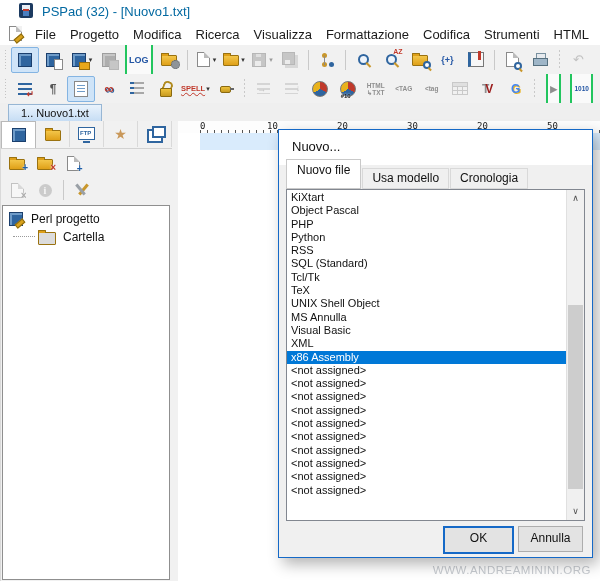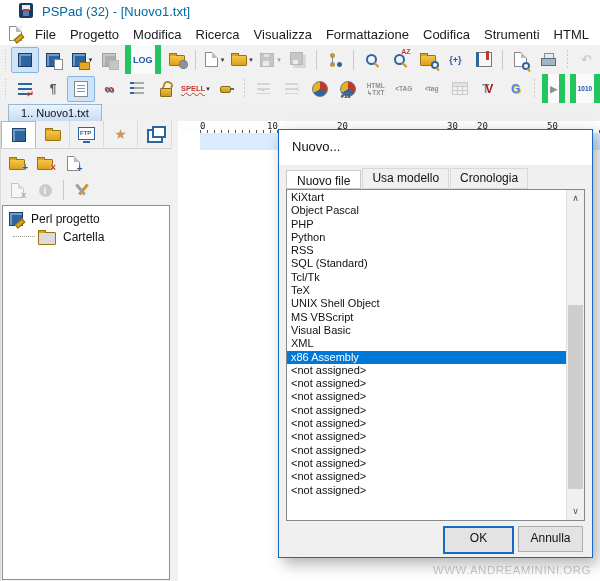--- a/index.html
+++ b/index.html
@@ -39,21 +39,21 @@
   .ico{width:16px;height:16px;position:relative;display:inline-block;flex:none}
   .tico{font-weight:bold;font-size:9px;line-height:16px;color:#2f659f;white-space:pre-line;text-align:center}
   .tico.blue{color:#2255a4}
   .tico.graybig{font-size:13px;color:#8a8a8a;font-weight:normal}
   .tico.darkgray{color:#555;font-size:12px}
   .tico.infin{color:#c0392b;font-size:13px;text-shadow:1px 1px 0 #2f659f}
   .tico.spell{color:#c0392b;font-size:7.5px;text-decoration:underline wavy #c0392b 1px}
   .tico.google{color:#4285f4;font-size:12px;text-shadow:1px 1px 0 #e8b21c}
   .tico.tiny{font-size:6.5px;line-height:7px}
   .tico.gray{color:#8f8f8f}
-  .tico.boxed{border:6px solid #22c55e;background:#fafafa;padding:8px 2px;line-height:14px}
+  .tico.boxed{border:2px solid #22c55e;background:#fafafa;padding:8px 2px;line-height:14px}
   .tico.star{color:#c9985a;font-size:14px;font-weight:normal}
 
   .ic-cube{width:12px;height:12px;margin:2px;background:#2f659f;border:1px solid #1b3f6d;box-shadow:inset 2px 2px 0 #6f9cc9}
   .ic-page{width:11px;height:13px;margin:1px 2px;background:#fff;border:1px solid #8a8a8a}
   .ic-page:before{content:"";position:absolute;right:-1px;top:-1px;border:3px solid;border-color:#f1f1f1 #f1f1f1 #bbb #bbb}
   .ic-folder{width:14px;height:9px;margin:4px 1px 2px;background:linear-gradient(#f3c64a,#dfa018);border:1px solid #9a7210;border-radius:1px}
   .ic-folder:before{content:"";position:absolute;left:-1px;top:-3px;width:6px;height:2px;background:#dfa018;border:1px solid #9a7210;border-bottom:none;border-radius:1px 1px 0 0}
   .ic-floppy{width:12px;height:12px;margin:2px;background:#8f9499;border:1px solid #6d7277}
   .ic-floppy:before{content:"";position:absolute;left:2px;bottom:0;width:6px;height:5px;background:#e8e8e8}
   .ic-floppy:after{content:"";position:absolute;left:3px;top:0;width:5px;height:3px;background:#c9ccd0}
@@ -147,21 +147,21 @@
          background:repeating-linear-gradient(90deg,#555 0 1px,transparent 1px 7px)}
   #curline{position:absolute;left:22px;right:0;top:12px;height:17px;background:#d9ebfc}
 
   
   #dialog{left:278px;top:129px;width:313px;height:427px;background:#f0f0f0;border:1px solid #1569c7;
           box-shadow:5px 6px 14px rgba(0,0,0,.30);z-index:10}
   #dlg-title{position:absolute;left:0;top:0;right:0;height:35px;background:#fff}
   #dlg-title span{position:absolute;left:13px;top:9px;font-size:13px;color:#111}
   #dlg-tabs{position:absolute;left:7px;top:37px;height:22px;display:flex;align-items:flex-end}
   .dtab{font-size:12px;color:#111;border:1px solid #d9d9d9;background:#f0f0f0;padding:2px 9px 3px;margin-right:1px}
-  .dtab.active{background:#fff;border-color:#c9c9c9;padding:3px 10px 0;position:relative;z-index:2}
+  .dtab.active{background:#fff;border-color:#c9c9c9;padding:3px 10px 11px;position:relative;z-index:2}
   #dlg-list{position:absolute;left:7px;top:59px;width:297px;height:330px;background:#fff;border:1px solid #828790}
   #dlg-items{position:absolute;left:0;top:1px;right:17px;bottom:0;overflow:hidden}
   .lrow{height:13.3px;font-size:11px;line-height:13.3px;padding-left:4px;color:#111;white-space:nowrap}
   .lrow.lsel{background:#0078d7;color:#fff}
   #dlg-scroll{position:absolute;right:0;top:0;width:17px;bottom:0;background:#f0f0f0;border-left:1px solid #e0e0e0}
   .sarrow{position:absolute;left:0;width:17px;height:17px;text-align:center;font-size:9px;line-height:17px;color:#505050}
   #sthumb{position:absolute;left:1px;top:115px;width:15px;height:184px;background:#cdcdcd}
   .btn{position:absolute;top:396px;height:24px;background:#e3e3e3;border:1px solid #adadad;
        font-size:12px;color:#111;text-align:center;line-height:22px}
   #btn-ok{left:164px;width:67px;border:2px solid #1569c7;line-height:20px}
@@ -413,21 +413,21 @@
 </div>
 
 <div id="splitter" class="abs"></div>
 
 <div id="editor" class="abs">
   <div id="ruler">
     <div id="ruler-marks">
         <span class="rmark" style="left: 22px;">0</span>
         <span class="rmark" style="left: 89px;">10</span>
         <span class="rmark" style="left: 159px;">20</span>
-        <span class="rmark" style="left: 229px; margin-left: 40px;">30</span>
+        <span class="rmark" style="left: 229px;">30</span>
         <span class="rmark" style="left: 299px;">20</span>
         <span class="rmark" style="left: 369px;">50</span>
       </div>
     <div id="ticks"></div>
   </div>
   <div id="curline"></div>
 </div>
 
 <div id="dialog" class="abs">
   <div id="dlg-title">
@@ -442,21 +442,21 @@
     <div id="dlg-items">
         <div class="lrow">KiXtart</div>
         <div class="lrow">Object Pascal</div>
         <div class="lrow">PHP</div>
         <div class="lrow">Python</div>
         <div class="lrow">RSS</div>
         <div class="lrow">SQL (Standard)</div>
         <div class="lrow">Tcl/Tk</div>
         <div class="lrow">TeX</div>
         <div class="lrow">UNIX Shell Object</div>
-        <div class="lrow">MS VBScript</div>
+        <div class="lrow">MS Annulla</div>
         <div class="lrow">Visual Basic</div>
         <div class="lrow">XML</div>
         <div class="lrow lsel">x86 Assembly</div>
         <div class="lrow">&lt;not assigned&gt;</div>
         <div class="lrow">&lt;not assigned&gt;</div>
         <div class="lrow">&lt;not assigned&gt;</div>
         <div class="lrow">&lt;not assigned&gt;</div>
         <div class="lrow">&lt;not assigned&gt;</div>
         <div class="lrow">&lt;not assigned&gt;</div>
         <div class="lrow">&lt;not assigned&gt;</div>

